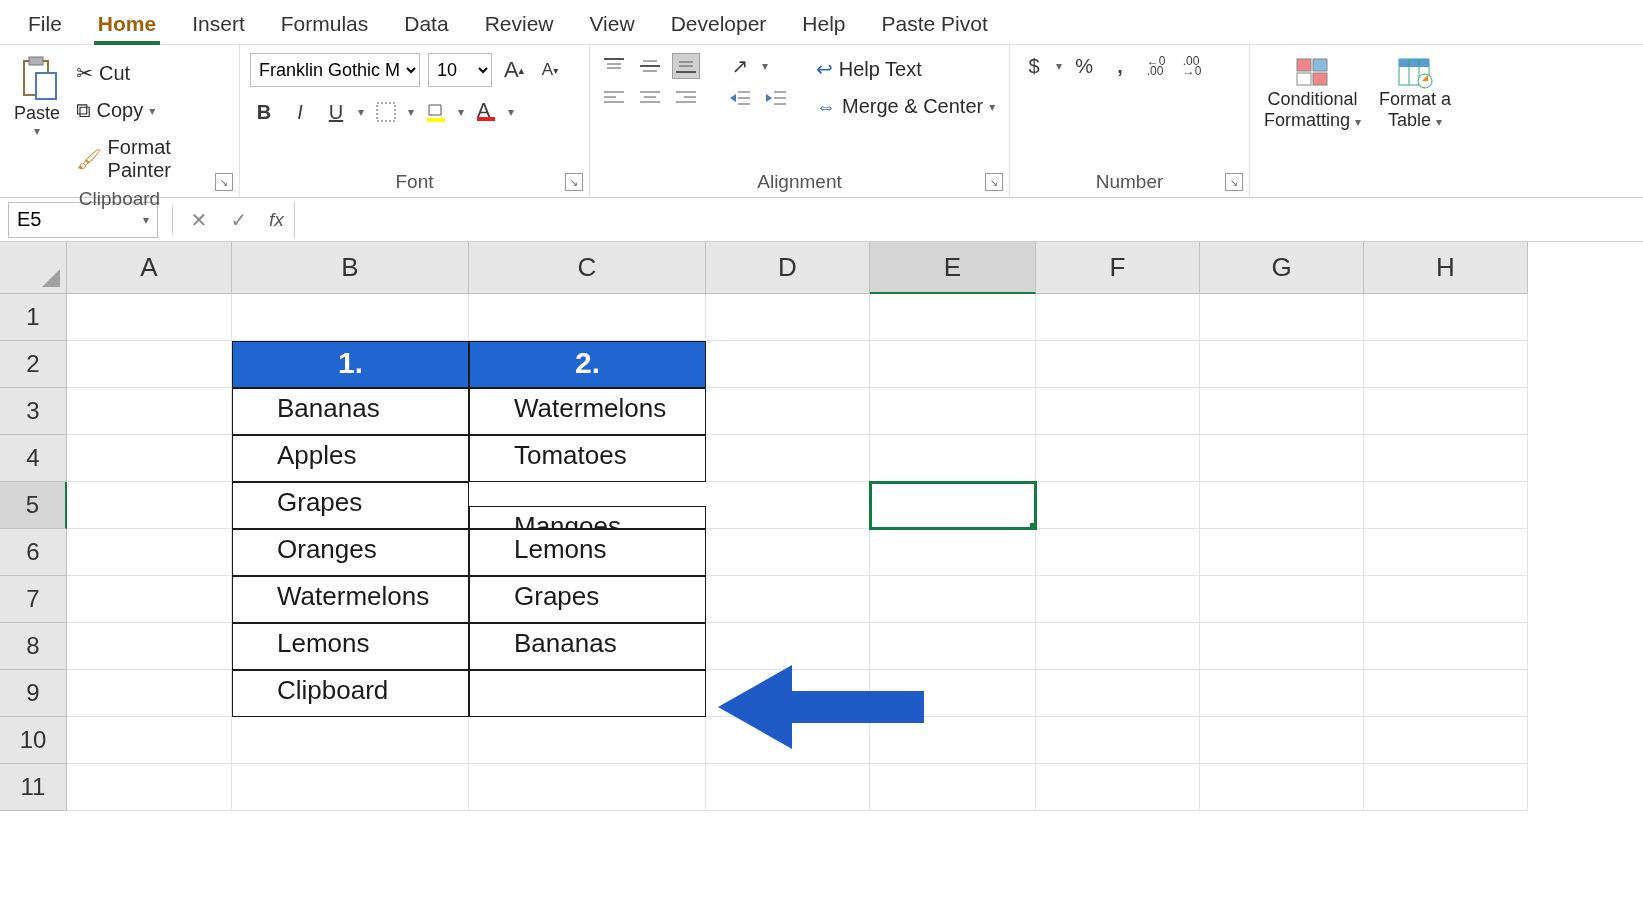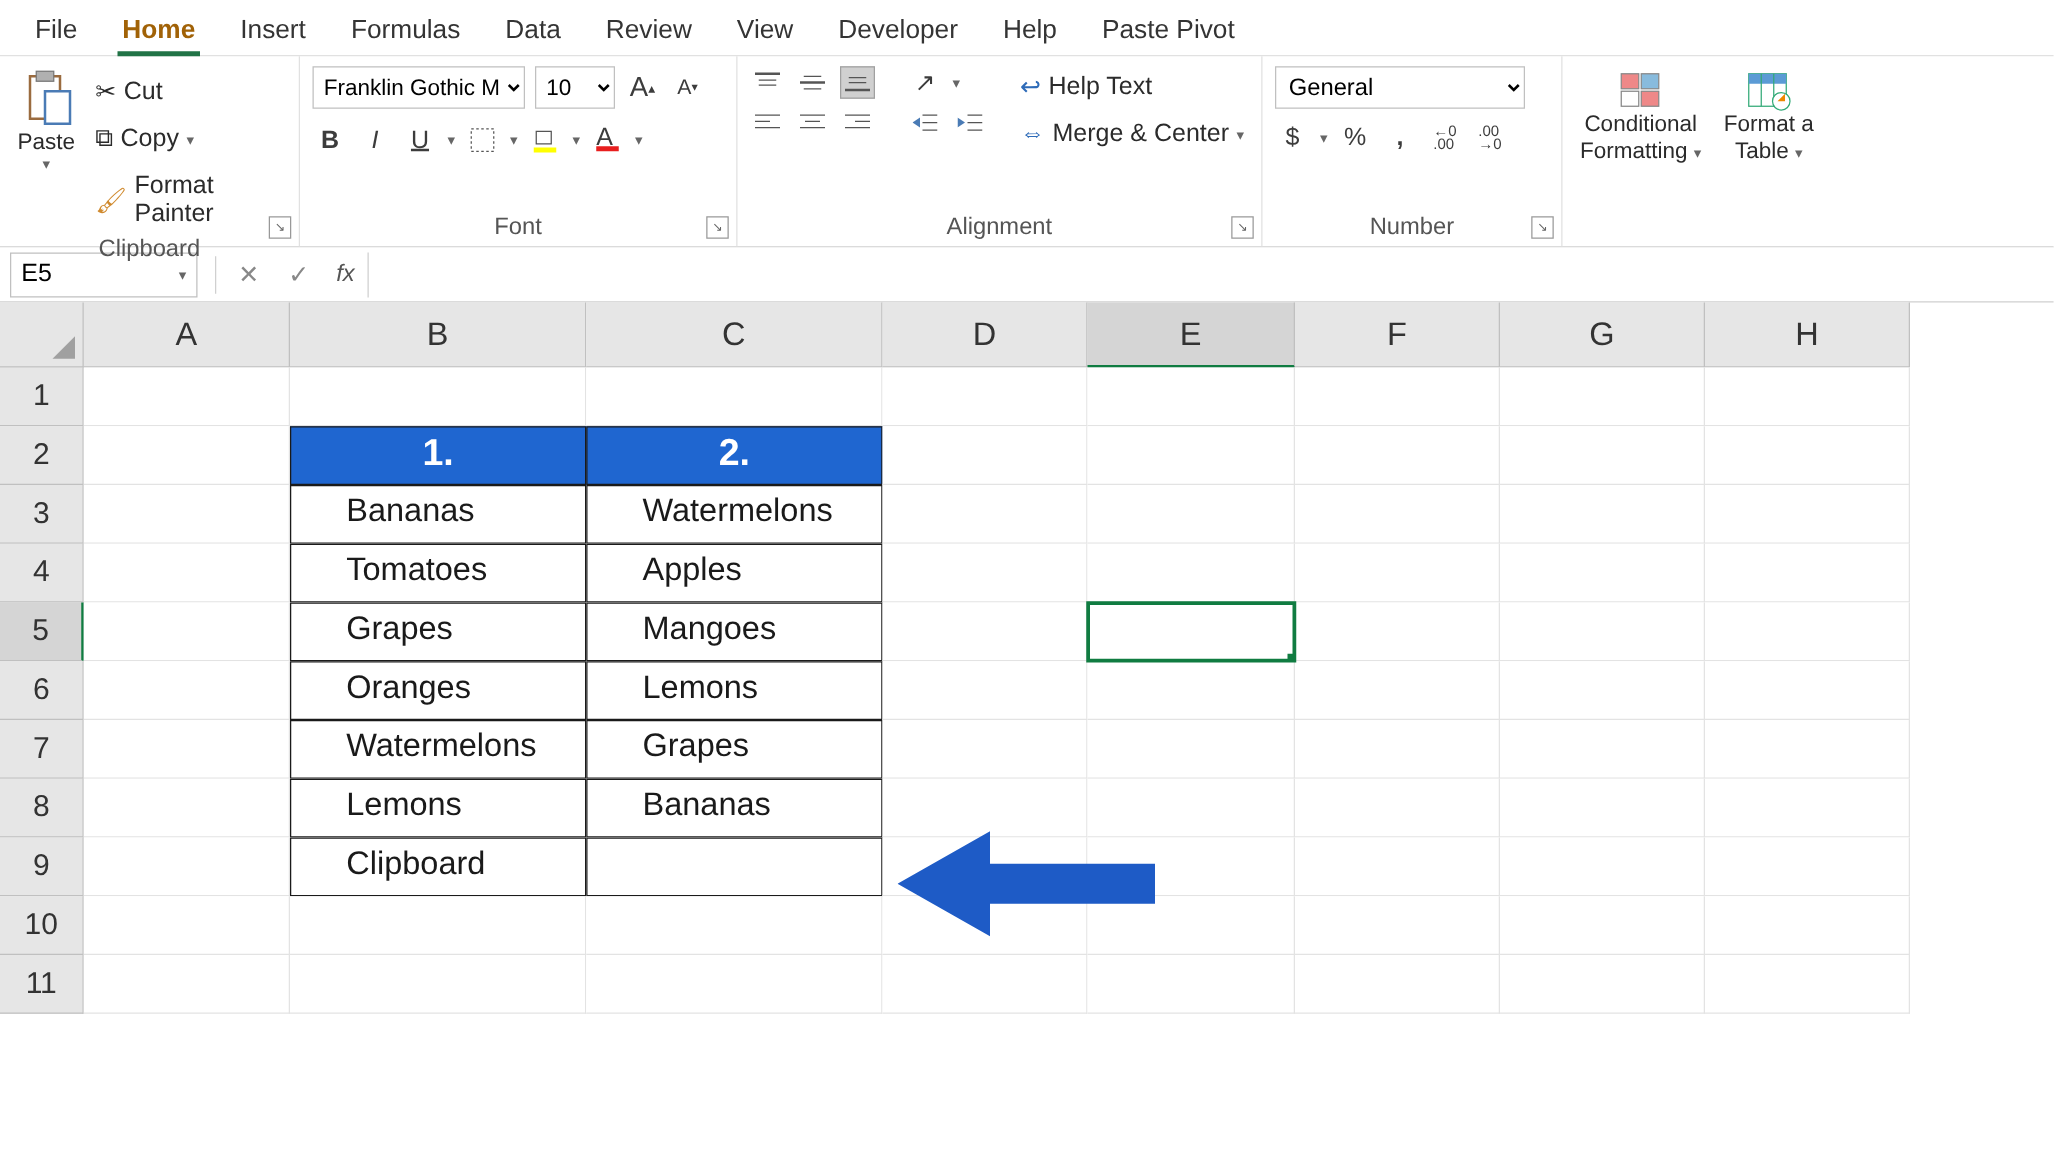--- a/index.html
+++ b/index.html
@@ -422,23 +422,20 @@
           <span class="chev">▾</span>
         </div>
       </div>
     </div>
     <div class="group-label">Alignment</div>
     <div class="dialog-launcher">↘</div>
   </div>
 
   <div class="group" style="width:240px">
     <div class="group-body" style="flex-direction:column;gap:10px">
-      <select class="num-fmt">
-        <option>General</option>
-      </select>
       <div class="icon-row">
         <div class="ico">$</div>
         <span class="chev">▾</span>
         <div class="ico">%</div>
         <div class="ico">
             <b>,</b>
           </div>
         <div class="ico" style="font-size:12px;line-height:10px">←0<br>.00</div>
         <div class="ico" style="font-size:12px;line-height:10px">.00<br>→0</div>
       </div>
@@ -530,33 +527,33 @@
         <div class="cell tbody" style="width: 237px;">Watermelons</div>
         <div class="cell" style="width: 164px;"></div>
         <div class="cell" style="width: 166px;"></div>
         <div class="cell" style="width: 164px;"></div>
         <div class="cell" style="width: 164px;"></div>
         <div class="cell" style="width: 164px;"></div>
       </div>
       <div class="row">
         <div class="rowh">4</div>
         <div class="cell" style="width: 165px;"></div>
+        <div class="cell tbody" style="width: 237px;">Apples</div>
         <div class="cell tbody" style="width: 237px;">Tomatoes</div>
-        <div class="cell tbody" style="width: 237px;">Apples</div>
         <div class="cell" style="width: 164px;"></div>
         <div class="cell" style="width: 166px;"></div>
         <div class="cell" style="width: 164px;"></div>
         <div class="cell" style="width: 164px;"></div>
         <div class="cell" style="width: 164px;"></div>
       </div>
       <div class="row">
         <div class="rowh sel">5</div>
         <div class="cell" style="width: 165px;"></div>
         <div class="cell tbody" style="width: 237px;">Grapes</div>
-        <div class="cell tbody" style="width: 237px;">Mangoes</div>
+        <div class="cell tbody" style="width: 237px; margin-top: 24px;">Mangoes</div>
         <div class="cell" style="width: 164px;"></div>
         <div class="cell sel-cell" style="width: 166px;"></div>
         <div class="cell" style="width: 164px;"></div>
         <div class="cell" style="width: 164px;"></div>
         <div class="cell" style="width: 164px;"></div>
       </div>
       <div class="row">
         <div class="rowh">6</div>
         <div class="cell" style="width: 165px;"></div>
         <div class="cell tbody" style="width: 237px;">Oranges</div>

